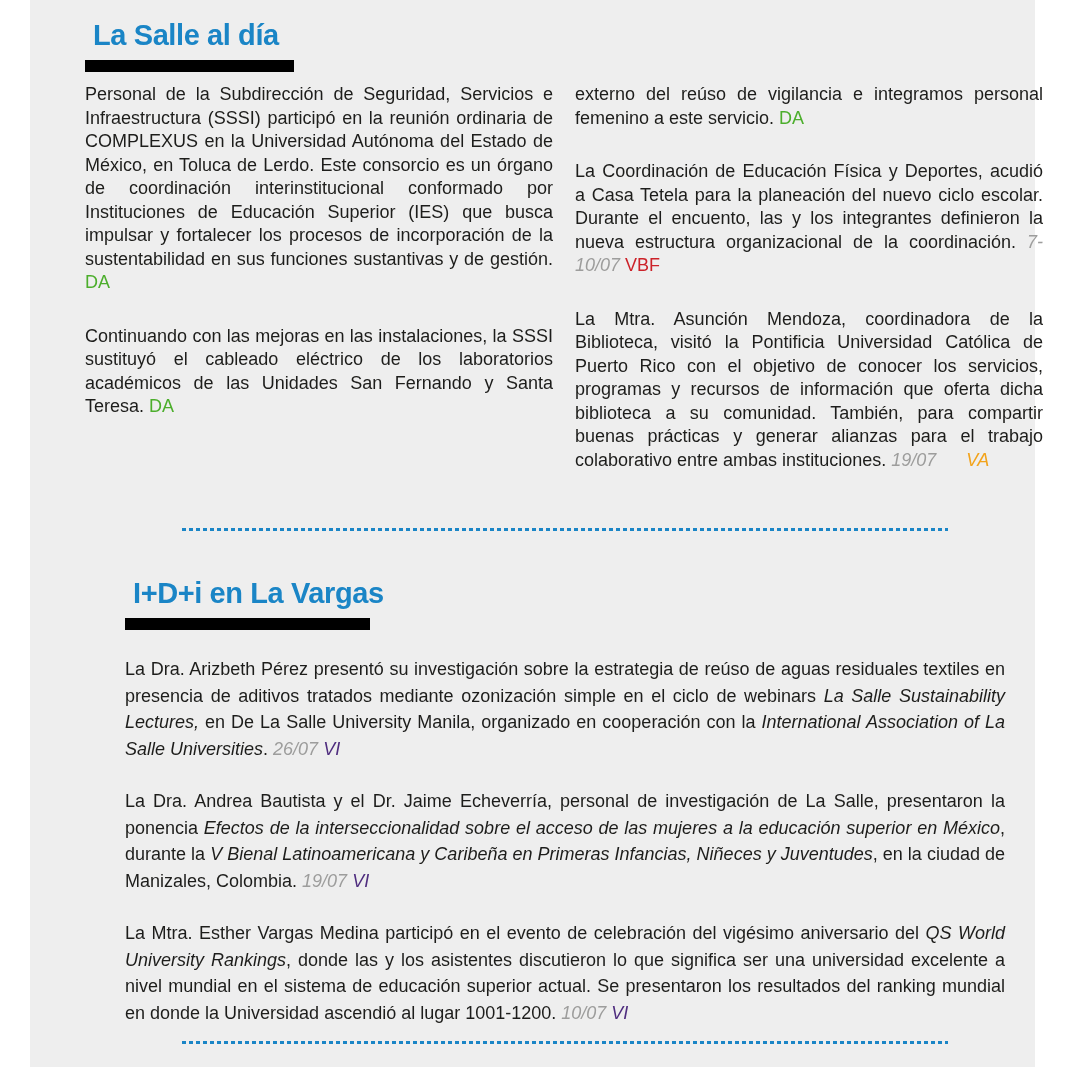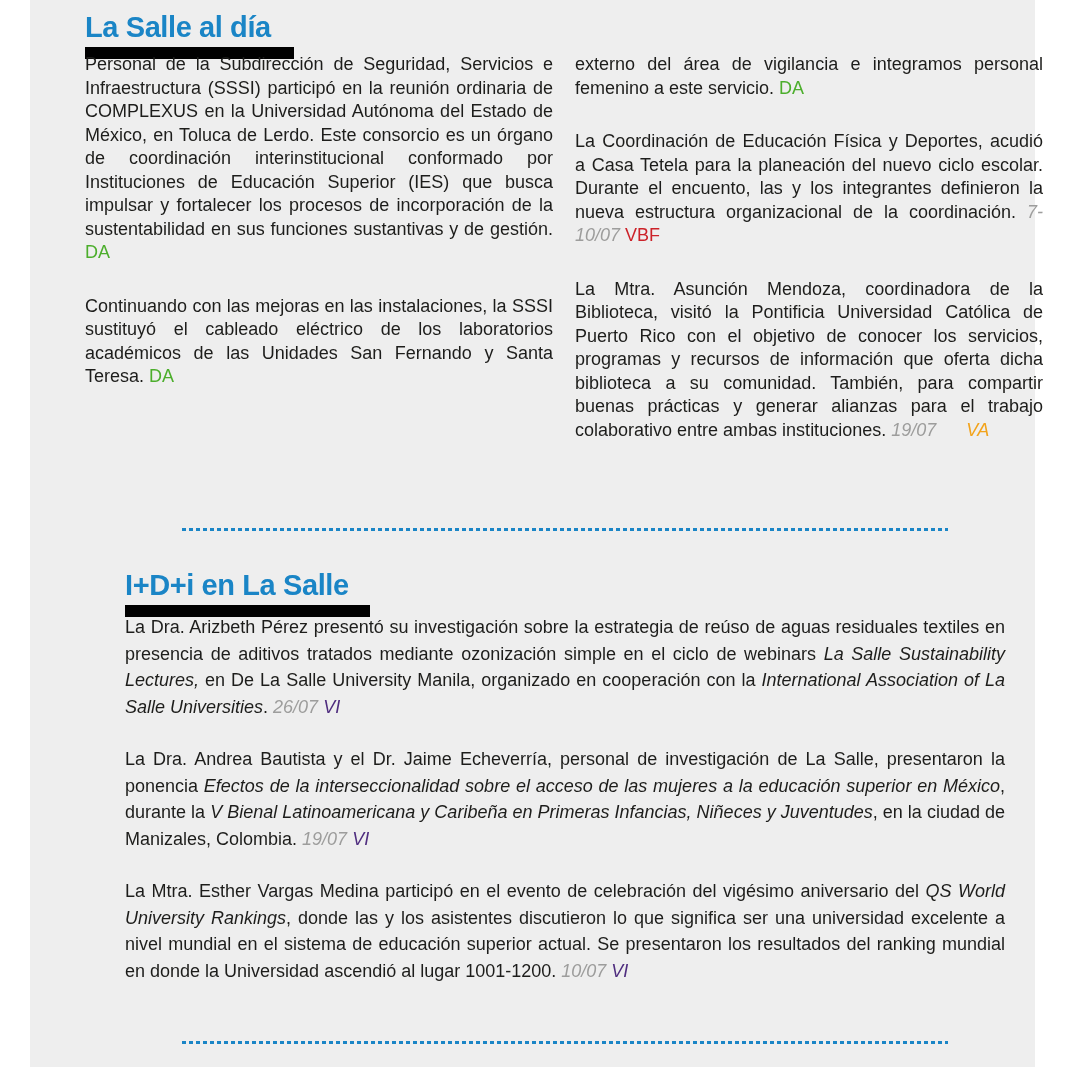--- a/index.html
+++ b/index.html
@@ -25,51 +25,51 @@
   }
   .content-bg{
     position:absolute;left:30px;top:0;
     width:1005px;height:1067px;
     background:var(--page-gray);
   }
   .heading{position:absolute;}
   .heading-news{left:55px;top:12px;}
   .heading-idi{left:95px;top:570px;}
   .section-title{
-    margin:0;
+    margin:8px;
     font-size:29px;
     font-weight:bold;
     letter-spacing:-0.4px;
     color:var(--title-blue);
     line-height:1.1;
     white-space:nowrap;
   }
   .title-bar{
     height:12px;
     background:var(--bar-black);
     margin-top:3px;
   }
   .bar-news{width:209px;}
   .bar-idi{width:245px;}
   .columns{
-    position:absolute;left:55px;top:53px;
+    position:absolute;left:55px;top:83px;
     width:958px;
     display:flex;gap:22px;
   }
   .col{width:468px;}
   .para{
     margin:0 0 30px 0;
     font-size:18px;
     line-height:23.5px;
     text-align:justify;
     color:var(--body-text);
     hyphens:auto;-webkit-hyphens:auto;
   }
   .idi-body{
-    position:absolute;left:95px;top:614px;
+    position:absolute;left:95px;top:656px;
     width:880px;
   }
   .idi-body .para{
     line-height:26.5px;
     margin:0 0 26px 0;
   }
   .seg-italic{font-style:italic;}
   .seg-date{color:var(--date-gray);font-style:italic;}
   .seg-tag-green{color:var(--tag-green);}
   .seg-tag-red{color:var(--tag-red);margin-top:16px;}
@@ -94,30 +94,30 @@
     <h1 class="section-title">La Salle al día</h1>
     <div class="title-bar bar-news"></div>
   </div>
 
   <div class="columns">
     <div class="col">
         <p class="para"><span>Personal de la Subdirección de Seguridad, Servicios e Infraestructura (SSSI) participó en la reunión ordinaria de COMPLEXUS en la Universidad Autónoma del Estado de México, en Toluca de Lerdo. Este consorcio es un órgano de coordinación interinstitucional conformado por Instituciones de Educación Superior (IES) que busca impulsar y fortalecer los procesos de incorporación de la sustentabilidad en sus funciones sustantivas y de gestión. </span><span class="seg-tag-green">DA</span></p>
         <p class="para"><span>Continuando con las mejoras en las instalaciones, la SSSI sustituyó el cableado eléctrico de los laboratorios académicos de las Unidades San Fernando y Santa Teresa. </span><span class="seg-tag-green">DA</span></p>
       </div>
     <div class="col">
-        <p class="para"><span>externo del área de vigilancia e integramos personal femenino a este servicio. </span><span class="seg-tag-green">DA</span></p>
+        <p class="para"><span>externo del reúso de vigilancia e integramos personal femenino a este servicio. </span><span class="seg-tag-green">DA</span></p>
         <p class="para"><span>La Coordinación de Educación Física y Deportes, acudió a Casa Tetela para la planeación del nuevo ciclo escolar. Durante el encuento, las y los integrantes definieron la nueva estructura organizacional de la coordinación. </span><span class="seg-date">7-10/07 </span><span class="seg-tag-red">VBF</span></p>
         <p class="para"><span>La Mtra. Asunción Mendoza, coordinadora de la Biblioteca, visitó la Pontificia Universidad Católica de Puerto Rico con el objetivo de conocer los servicios, programas y recursos de información que oferta dicha biblioteca a su comunidad. También, para compartir buenas prácticas y generar alianzas para el trabajo colaborativo entre ambas instituciones. </span><span class="seg-date">19/07 </span><span class="seg-tag-orange">VA</span></p>
       </div>
   </div>
 
   <div class="divider divider-1"></div>
 
   <div class="heading heading-idi">
-    <h1 class="section-title">I+D+i en La Salle</h1>
+    <h1 class="section-title">I+D+i en La Vargas</h1>
     <div class="title-bar bar-idi"></div>
   </div>
 
   <div class="idi-body">
       <p class="para"><span>La Dra. Arizbeth Pérez presentó su investigación sobre la estrategia de reúso de aguas residuales textiles en presencia de aditivos tratados mediante ozonización simple en el ciclo de webinars </span><span class="seg-italic">La Salle Sustainability Lectures,</span><span> en De La Salle University Manila, organizado en cooperación con la </span><span class="seg-italic">International Association of La Salle Universities</span><span>. </span><span class="seg-date">26/07 </span><span class="seg-tag-purple">VI</span></p>
       <p class="para"><span>La Dra. Andrea Bautista y el Dr. Jaime Echeverría, personal de investigación de La Salle, presentaron la ponencia </span><span class="seg-italic">Efectos de la interseccionalidad sobre el acceso de las mujeres a la educación superior en México</span><span>, durante la </span><span class="seg-italic">V Bienal Latinoamericana y Caribeña en Primeras Infancias, Niñeces y Juventudes</span><span>, en la ciudad de Manizales, Colombia. </span><span class="seg-date">19/07 </span><span class="seg-tag-purple">VI</span></p>
       <p class="para"><span>La Mtra. Esther Vargas Medina participó en el evento de celebración del vigésimo aniversario del </span><span class="seg-italic">QS World University Rankings</span><span>, donde las y los asistentes discutieron lo que significa ser una universidad excelente a nivel mundial en el sistema de educación superior actual. Se presentaron los resultados del ranking mundial en donde la Universidad ascendió al lugar 1001-1200. </span><span class="seg-date">10/07 </span><span class="seg-tag-purple">VI</span></p>
     </div>
 
   <div class="divider divider-2"></div>

